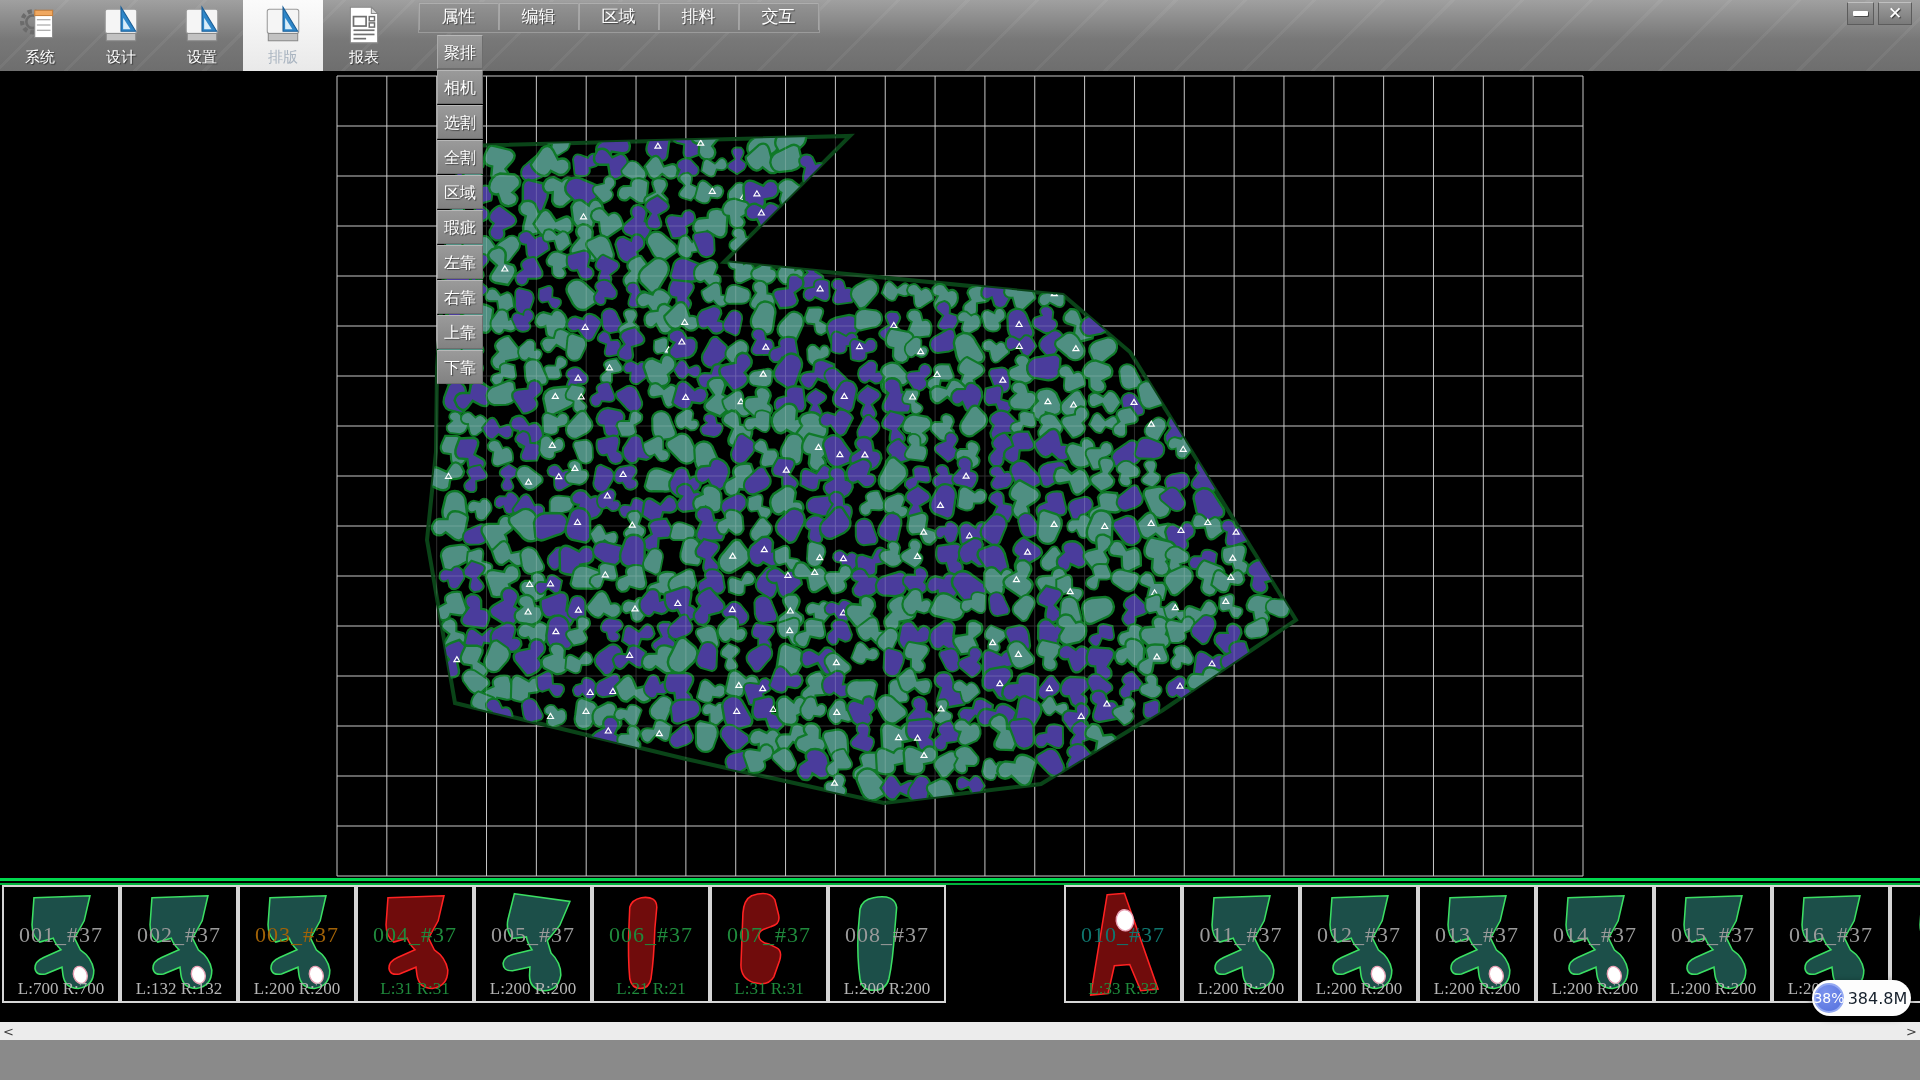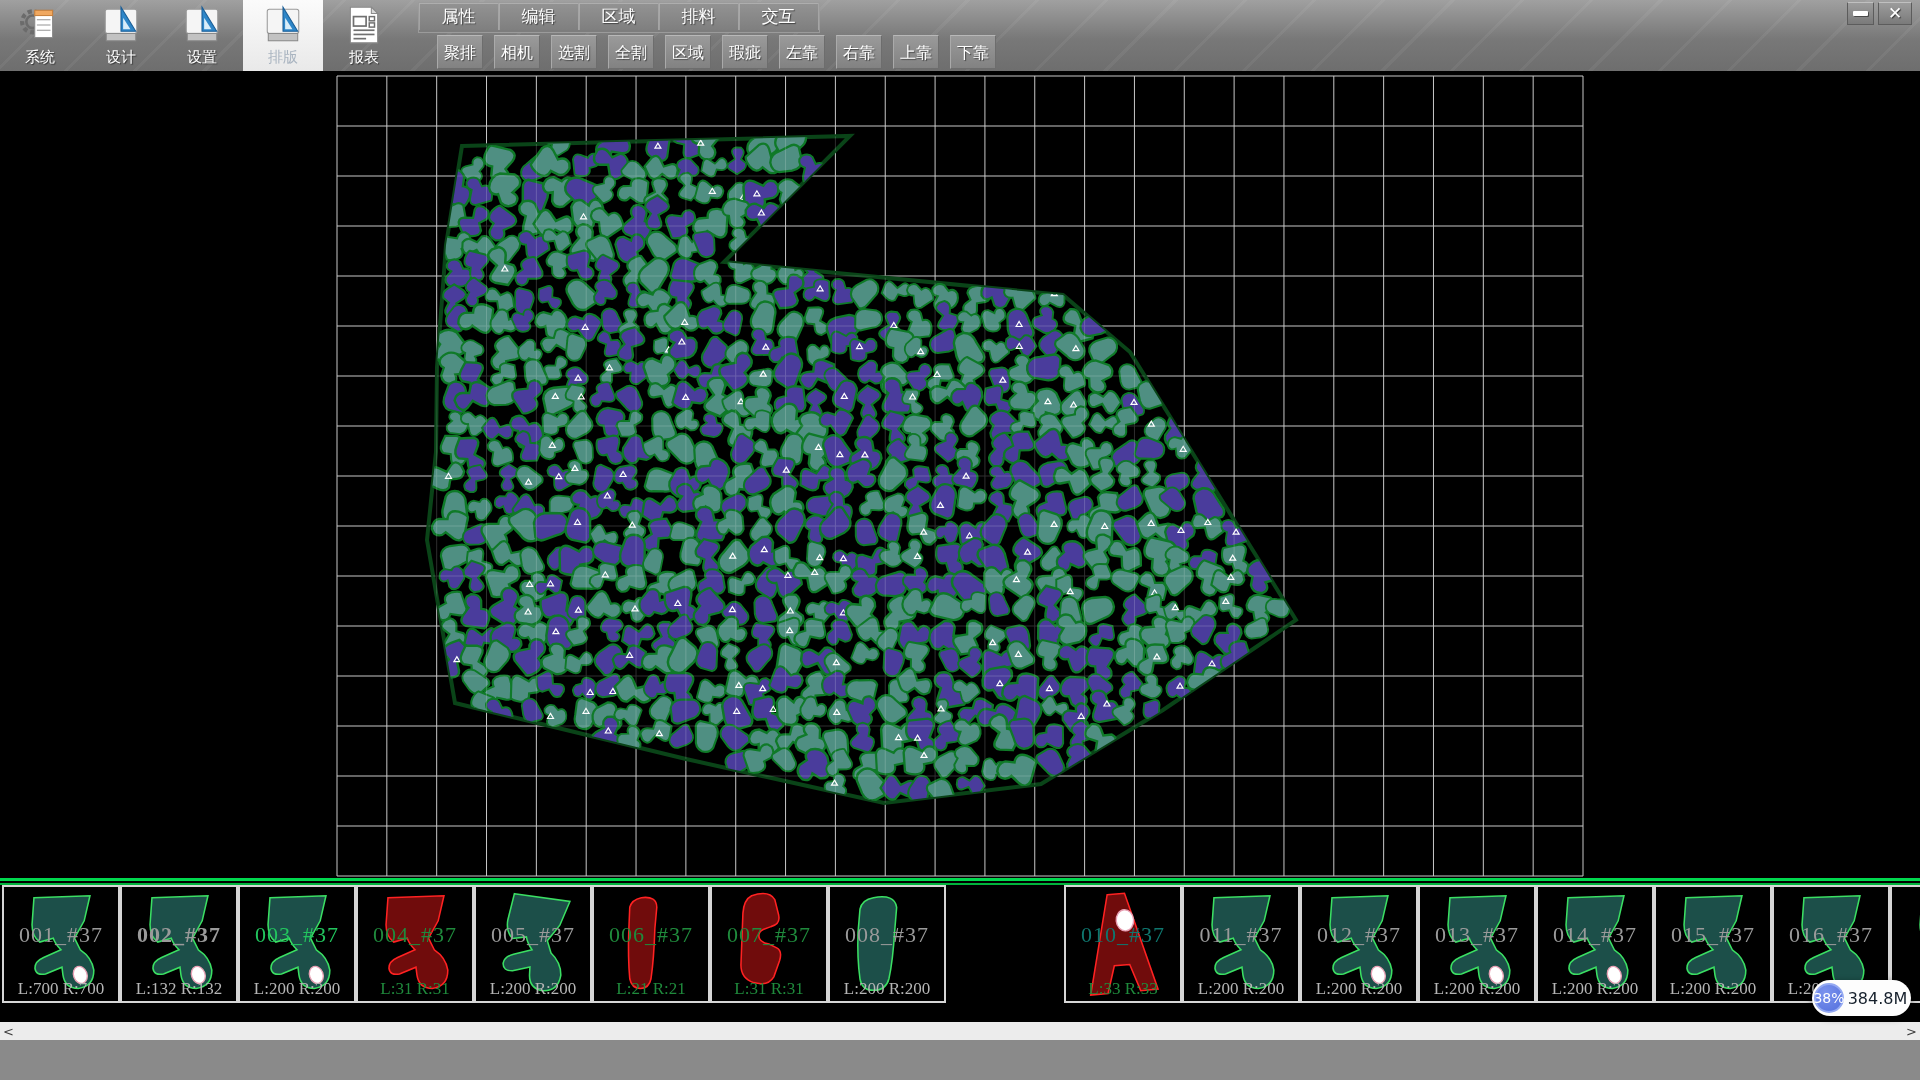--- a/index.html
+++ b/index.html
@@ -15,21 +15,21 @@
   .appbtn.active{background:linear-gradient(#fbfbfb,#e9e9e9);}
   .appbtn .ic{position:absolute;left:50%;top:4px;transform:translateX(-50%);width:42px;height:42px;}
   .appbtn .lb{position:absolute;left:0;right:0;bottom:4px;text-align:center;font-size:15px;color:#fff;
     text-shadow:1px 1px 1px rgba(0,0,0,.55);}
   .appbtn.active .lb{color:#a9b4c0;text-shadow:none;}
   .tabstrip{position:absolute;left:418px;top:2px;height:29px;display:flex;z-index:3;
     background:#7d7d7d;border:1px solid #9b9b9b;}
   .tab{width:79px;height:27px;line-height:27px;text-align:center;font-size:17px;color:#fff;
     border-right:1px solid #a5a5a5;box-shadow:inset 1px 1px 0 rgba(255,255,255,.25);
     background:linear-gradient(#939393,#7f7f7f);text-shadow:1px 1px 1px rgba(0,0,0,.5);cursor:pointer;}
-  .toolrow{position:absolute;left:437px;top:35px;height:34px;display:flex;gap:11px;z-index:3;}
+  .toolrow{position:absolute;left:437px;top:35px;height:34px;display:flex;gap:1px;z-index:3;flex-direction:column;}
   .toolbtn{width:46px;height:34px;line-height:34px;text-align:center;font-size:16px;color:#fff;
     background:linear-gradient(#9a9a9a,#828282);border:1px solid #6d6d6d;border-top-color:#b8b8b8;border-left-color:#aaa;
     box-sizing:border-box;text-shadow:1px 1px 1px rgba(0,0,0,.5);cursor:pointer;}
   .winbtns{position:absolute;right:8px;top:2px;display:flex;gap:4px;z-index:4;}
   .wbtn{height:23px;background:linear-gradient(#9c9c9c,#7a7a7a);border:1px solid #5c5c5c;border-top-color:#c0c0c0;
     box-sizing:border-box;display:flex;align-items:center;justify-content:center;cursor:pointer;}
   .wbtn.min{width:27px;} .wbtn.cls{width:34px;}
   .wbtn .bar{width:15px;height:5px;background:#fff;box-shadow:1px 1px 0 #4a4a4a;border-radius:1px;}
   .wbtn .x{font-size:17px;font-weight:bold;color:#fff;text-shadow:1px 1px 1px #3a3a3a;line-height:1;}
   
@@ -987,31 +987,31 @@
         <div class="pid" style="color: rgb(154, 154, 154);">001_#37</div>
         <div class="plr" style="color: rgb(181, 181, 181);">L:700 R:700</div>
       </div>
       <div class="cell" style="left: 120px; width: 114px;">
         <svg width="110" height="112" viewBox="0 0 112 116">
           <g>
             <path d="M28,10 L86,8 L80,34 L70,52 L76,64 Q88,72 90,85 Q90,102 74,104 Q60,104 58,90 L57,82 L40,89 Q30,91 29,83 Q29,76 38,72 L56,64 Q50,58 48,52 L34,56 Q26,50 26,38 Z" fill="#1c4f49" stroke="#3bdf63" stroke-width="1.6"></path>
             <ellipse cx="76" cy="90" rx="7" ry="9" fill="#ffffff" stroke="#e8a0b4" stroke-width="1.4" transform="rotate(-20 76 90)"></ellipse>
           </g>
         </svg>
-        <div class="pid" style="color: rgb(154, 154, 154); font-weight: bold;">002_#37</div>
+        <div class="pid" style="color: rgb(154, 154, 154);">002_#37</div>
         <div class="plr" style="color: rgb(181, 181, 181);">L:132 R:132</div>
       </div>
       <div class="cell" style="left: 238px; width: 114px;">
         <svg width="110" height="112" viewBox="0 0 112 116">
           <g>
             <path d="M28,10 L86,8 L80,34 L70,52 L76,64 Q88,72 90,85 Q90,102 74,104 Q60,104 58,90 L57,82 L40,89 Q30,91 29,83 Q29,76 38,72 L56,64 Q50,58 48,52 L34,56 Q26,50 26,38 Z" fill="#1c4f49" stroke="#3bdf63" stroke-width="1.6"></path>
             <ellipse cx="76" cy="90" rx="7" ry="9" fill="#ffffff" stroke="#e8a0b4" stroke-width="1.4" transform="rotate(-20 76 90)"></ellipse>
           </g>
         </svg>
-        <div class="pid" style="color: #22c55e;">003_#37</div>
+        <div class="pid" style="color: #a16207;">003_#37</div>
         <div class="plr" style="color: rgb(181, 181, 181);">L:200 R:200</div>
       </div>
       <div class="cell" style="left: 356px; width: 114px;">
         <svg width="110" height="112" viewBox="0 0 112 116">
           <g>
             <path d="M28,10 L86,8 L80,34 L70,52 L76,64 Q88,72 90,85 Q90,102 74,104 Q60,104 58,90 L57,82 L40,89 Q30,91 29,83 Q29,76 38,72 L56,64 Q50,58 48,52 L34,56 Q26,50 26,38 Z" fill="#700c0c" stroke="#ff2222" stroke-width="1.6"></path>
           </g>
         </svg>
         <div class="pid" style="color: rgb(31, 138, 60);">004_#37</div>
         <div class="plr" style="color: rgb(31, 138, 60);">L:31 R:31</div>

